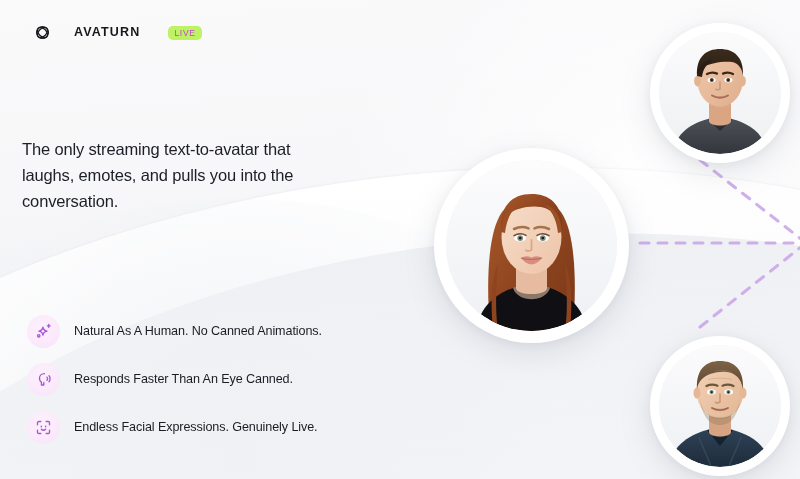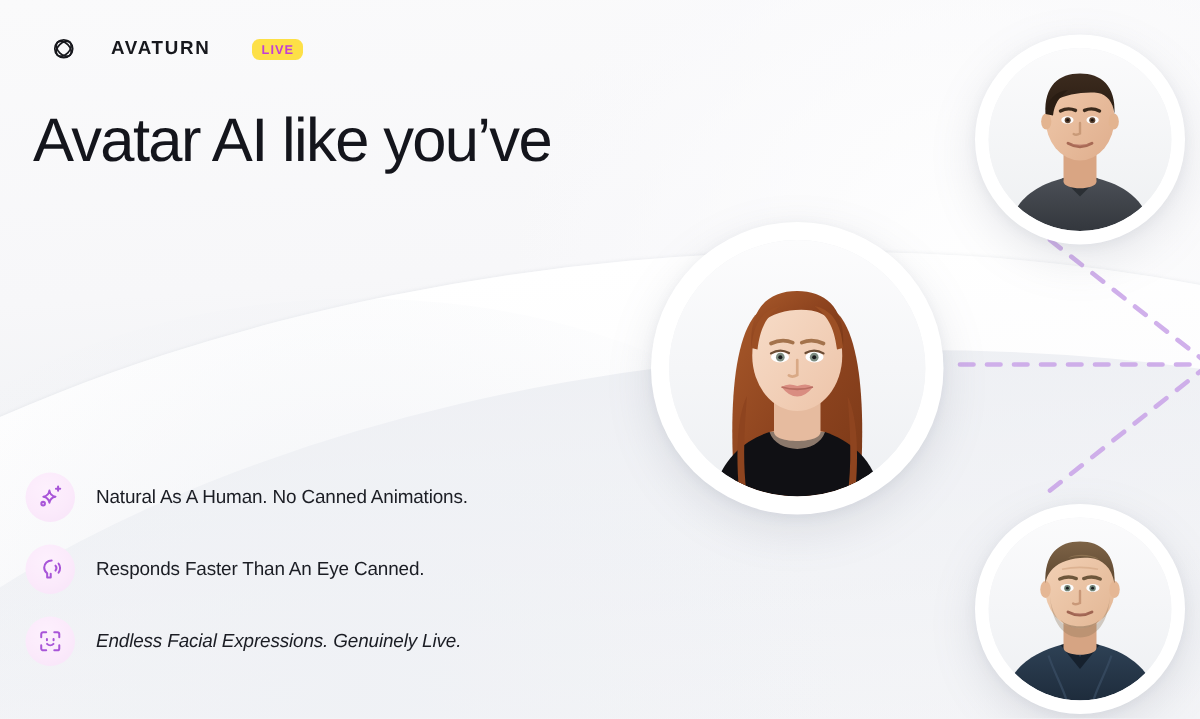--- a/index.html
+++ b/index.html
@@ -53,47 +53,47 @@
     position:absolute; left:34px; top:24px;
     display:flex; align-items:center; gap:23px;
   }
   .brand-mark{ width:17px; height:17px; display:block; }
   .brand-name{
     font-size:12.5px; font-weight:700; letter-spacing:1.15px;
     color:#17181d; line-height:1;
   }
   .live-badge{
     margin-left:5px;
-    background:#fde047;
+    background:#bef264;
     color:#c23fd4;
-    font-size:8.5px; font-weight:700; letter-spacing:.7px;
+    font-size:8.5px; font-weight:400; letter-spacing:.7px;
     padding:3px 6px 2.5px;
     border-radius:5px; line-height:1;
   }
 
   
   .hero{ position:absolute; left:22px; top:71px; width:430px; }
   .headline{
     font-size:41px; line-height:1.12; font-weight:400;
     letter-spacing:-1.1px; color:#14151c;
   }
   .subhead{
     margin-top:19px;
     font-size:16.5px; line-height:1.58; font-weight:400;
     letter-spacing:-.15px; color:#1d1f27;
     max-width:370px;
   }
 
   
-  .features{ position:absolute; left:17px; top:312px; }
+  .features{ position:absolute; left:27px; top:312px; }
   .feature{
     display:flex; align-items:center; gap:14px;
     height:38px; margin-bottom:10px;
   }
-  .feature:last-child{ margin-bottom:0;font-style:italic; }
+  .feature:last-child{ margin-bottom:0; }
   .feat-icon{
     width:33px; height:33px; min-width:33px;
     border-radius:50%;
     background:radial-gradient(circle at 42% 34%,#fdf0fd 0%,#fbeafb 55%,#f7e3f8 100%);
     display:flex; align-items:center; justify-content:center;
   }
   .feat-icon svg{ display:block; }
   .feat-text{
     font-size:12.6px; font-weight:500; letter-spacing:-.1px;
     color:#1b1d24; white-space:nowrap;
@@ -147,22 +147,27 @@
       <ellipse cx="12" cy="12" rx="8.4" ry="5.4" transform="rotate(45 12 12)"></ellipse>
       <ellipse cx="12" cy="12" rx="5.4" ry="8.4" transform="rotate(45 12 12)"></ellipse>
     </svg>
   </span>
   <span class="brand-name">AVATURN</span>
   <span class="live-badge">LIVE</span>
 </div>
 
 <div class="hero">
   <h1 class="headline">
-    <span>Avatar AI like you’ve</span><br>
+    <br>
   </h1>
+  <p class="subhead">
+    <span>The only streaming text-to-avatar that</span><br>
+    <span>laughs, emotes, and pulls you into the</span><br>
+    <span>conversation.</span>
+  </p>
 </div>
 
 <div class="features">
 
   <div class="feature">
     <span class="feat-icon">
       <svg width="19" height="19" viewBox="0 0 24 24" fill="none" stroke="#a855d8" stroke-width="1.7" stroke-linecap="round" stroke-linejoin="round">
         <path d="M11.3 6.4 c0.5 3.2 1.9 4.6 5.1 5.1 c-3.2 0.5 -4.6 1.9 -5.1 5.1 c-0.5 -3.2 -1.9 -4.6 -5.1 -5.1 c3.2 -0.5 4.6 -1.9 5.1 -5.1 z"></path>
         <path d="M18.6 3.0 v3.6 M16.8 4.8 h3.6"></path>
         <circle cx="6.0" cy="17.4" r="1.5"></circle>

